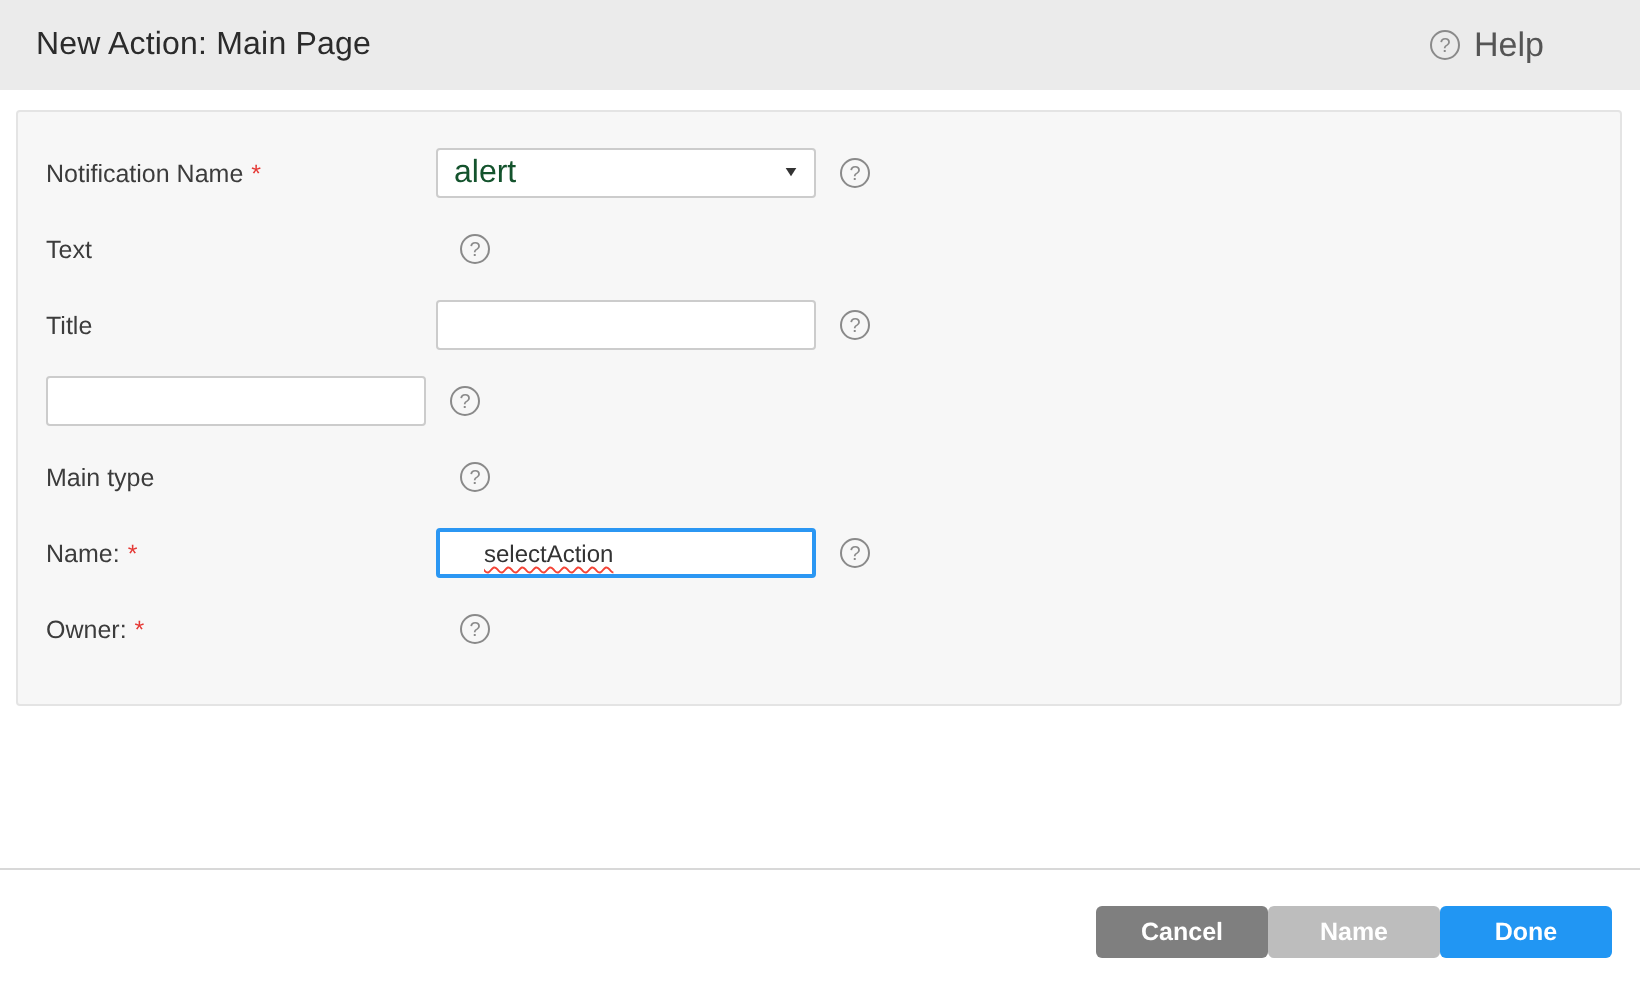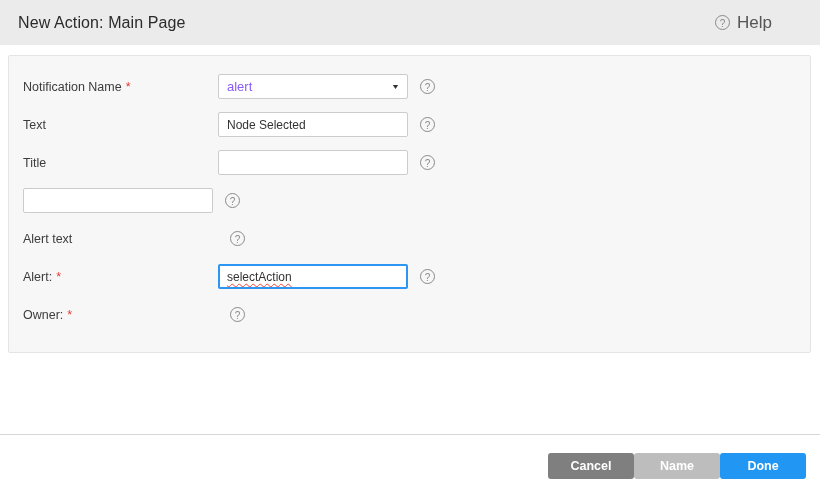--- a/index.html
+++ b/index.html
@@ -106,35 +106,35 @@
     border: 1px solid var(--input-border, #cccccc);
     border-radius: 2px;
     background: #ffffff;
     display: flex;
     align-items: center;
     justify-content: space-between;
     padding: 0 8px;
     cursor: pointer;
   }
   .select-value {
-    font-size: 13px;
-    color: #8b5cf6;
+    font-size: 16px;
+    color: #14532d;
   }
   .dropdown-arrow {
     font-size: 7px;
     color: #333333;
     transform: scaleX(1.3);
   }
   .input-focused {
     border: 2px solid var(--focus-border, #2b97f3);
     border-radius: 2px;
     background: #ffffff;
     display: flex;
     align-items: center;
-    padding: 0 7px;
+    padding: 0 22px;
     cursor: text;
   }
   .squiggle {
     font-size: 12px;
     color: #333333;
     text-decoration: underline wavy #f44336 1px;
     text-underline-offset: 2px;
   }
   .row-help {
     margin-left: 12px;
@@ -192,47 +192,46 @@
         <span class="select-value">alert</span>
         <span class="dropdown-arrow">▼</span>
       </div>
       <span class="help-circle row-help">?</span>
     </div>
 
     <div class="form-row">
       <div class="row-label">
         <span>Text</span><span class="req"></span>
       </div>
-      <input class="text-field" type="text" value="Node Selected" style="">
       <span class="help-circle row-help">?</span>
     </div>
 
     <div class="form-row">
       <div class="row-label">
         <span>Title</span><span class="req"></span>
       </div>
       <input class="text-field" type="text" value="" style="">
       <span class="help-circle row-help">?</span>
     </div>
 
     <div class="form-row">
       <input class="text-field" type="text" value="" style="">
       <span class="help-circle row-help">?</span>
     </div>
 
     <div class="form-row">
       <div class="row-label">
-        <span>Alert text</span><span class="req"></span>
-      </div>
-      <span class="help-circle row-help">?</span>
-    </div>
-
-    <div class="form-row">
-      <div class="row-label">
-        <span>Alert:</span><span class="req">*</span>
+        <span>Main type</span><span class="req"></span>
+      </div>
+      <span class="help-circle row-help">?</span>
+    </div>
+
+    <div class="form-row">
+      <div class="row-label">
+        <span>Name:</span><span class="req">*</span>
       </div>
       <div class="field-box input-focused">
         <span class="squiggle">selectAction</span>
       </div>
       <span class="help-circle row-help">?</span>
     </div>
 
     <div class="form-row">
       <div class="row-label">
         <span>Owner:</span><span class="req">*</span>

